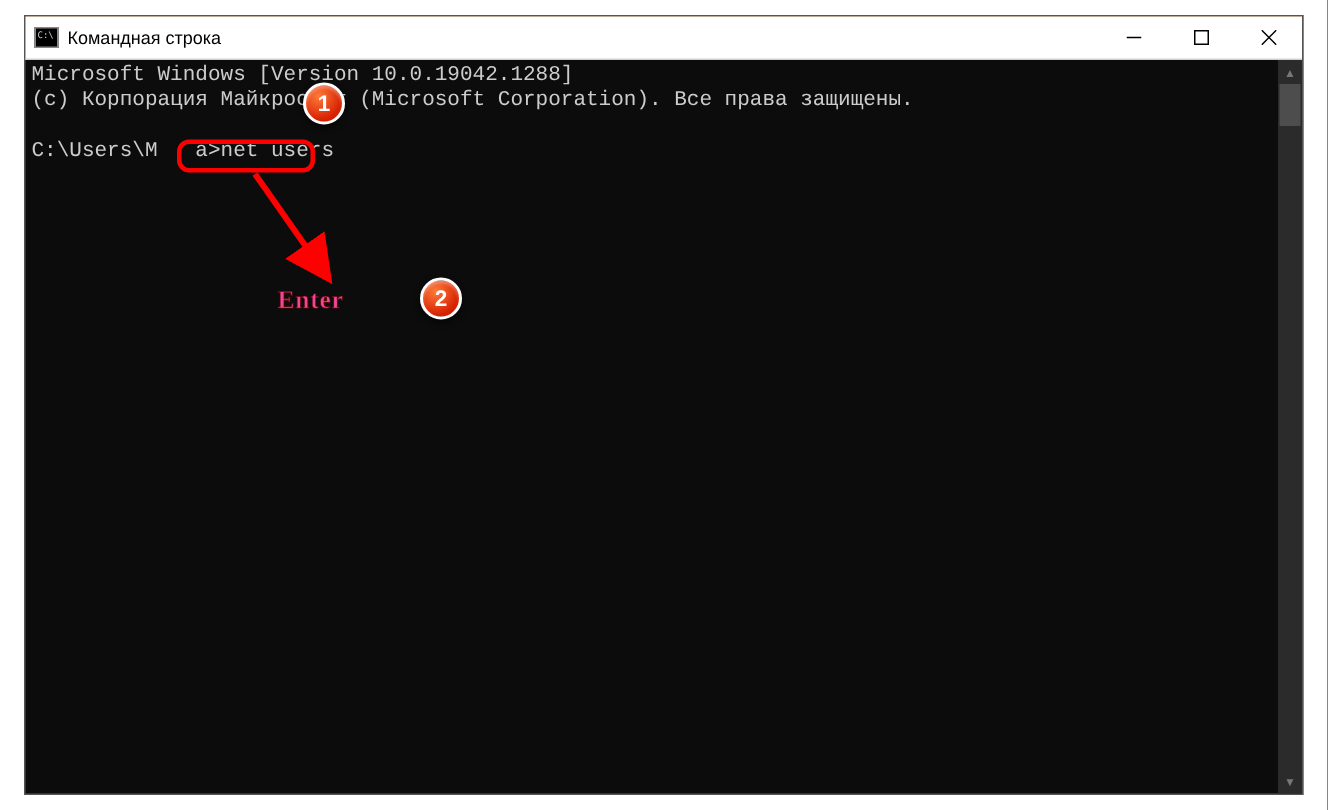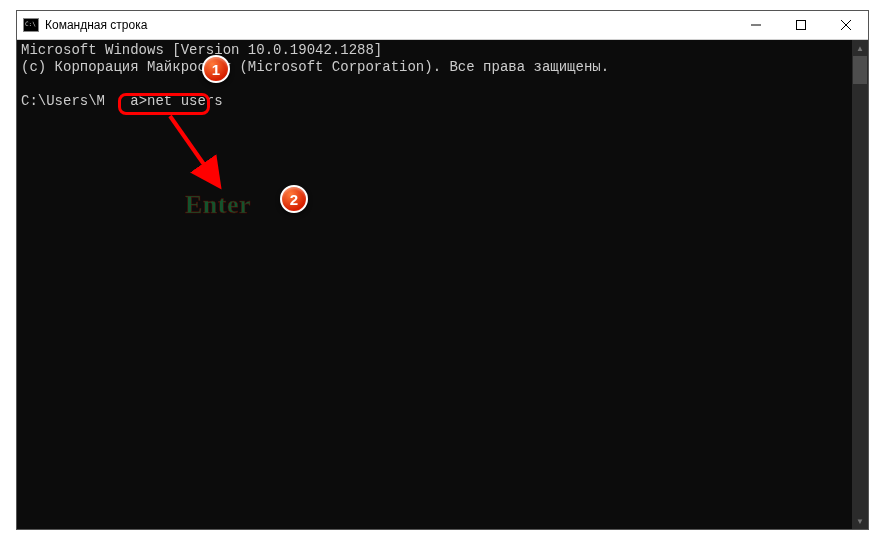--- a/index.html
+++ b/index.html
@@ -154,23 +154,23 @@
       left: 135px;
       top: 108px;
       width: 120px;
       height: 95px;
     }
     .enter-label {
       position: absolute;
       left: 185px;
       top: 190px;
       font-family: Georgia, "Times New Roman", serif;
-      font-size: 26px;
+      font-size: 17px;
       font-weight: bold;
-      color: #14532d;
+      color: #ec4899;
       -webkit-text-stroke: 0.5px #5a0000;
       letter-spacing: 0.5px;
     }
   </style>
 </head>
 <body>
 
 <div class="window">
 
   <div class="titlebar">

